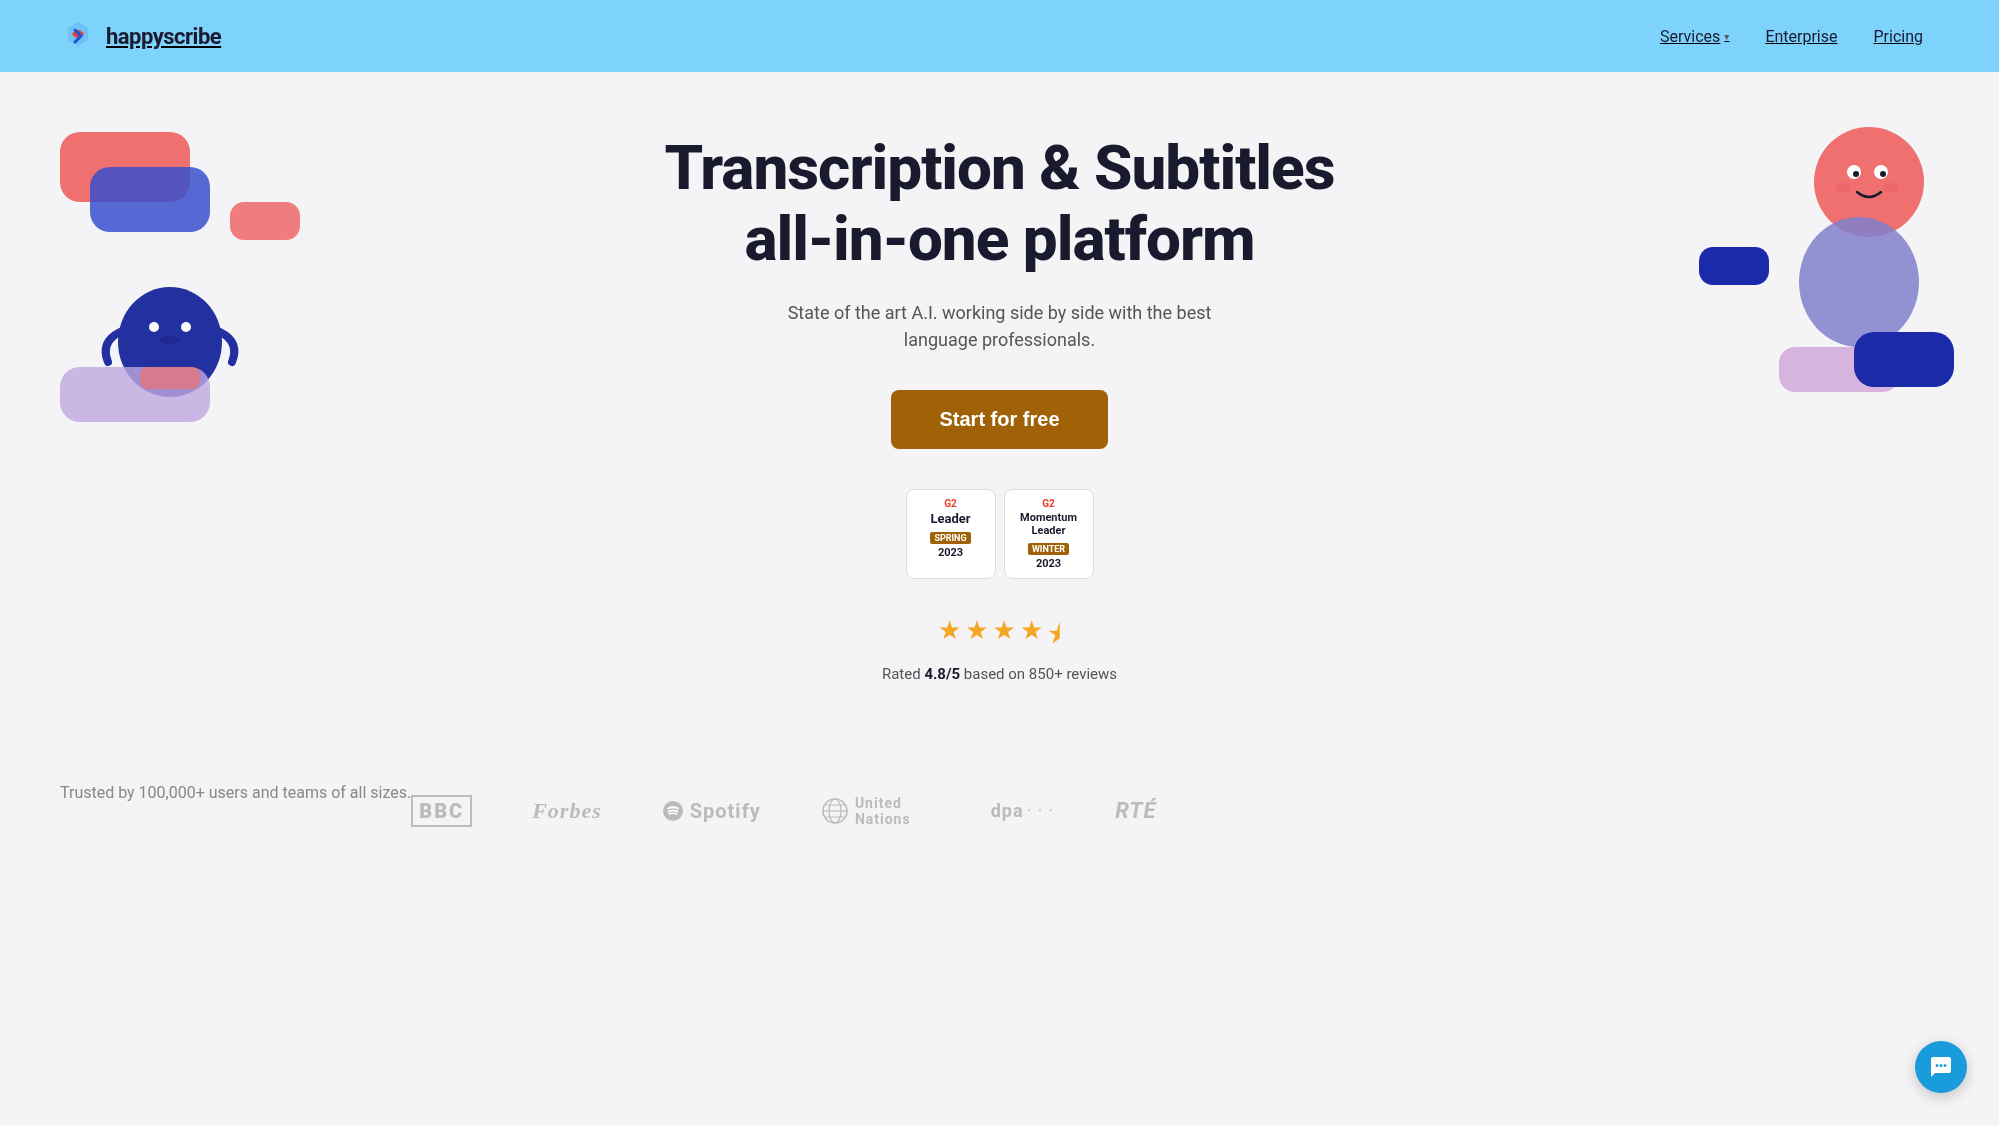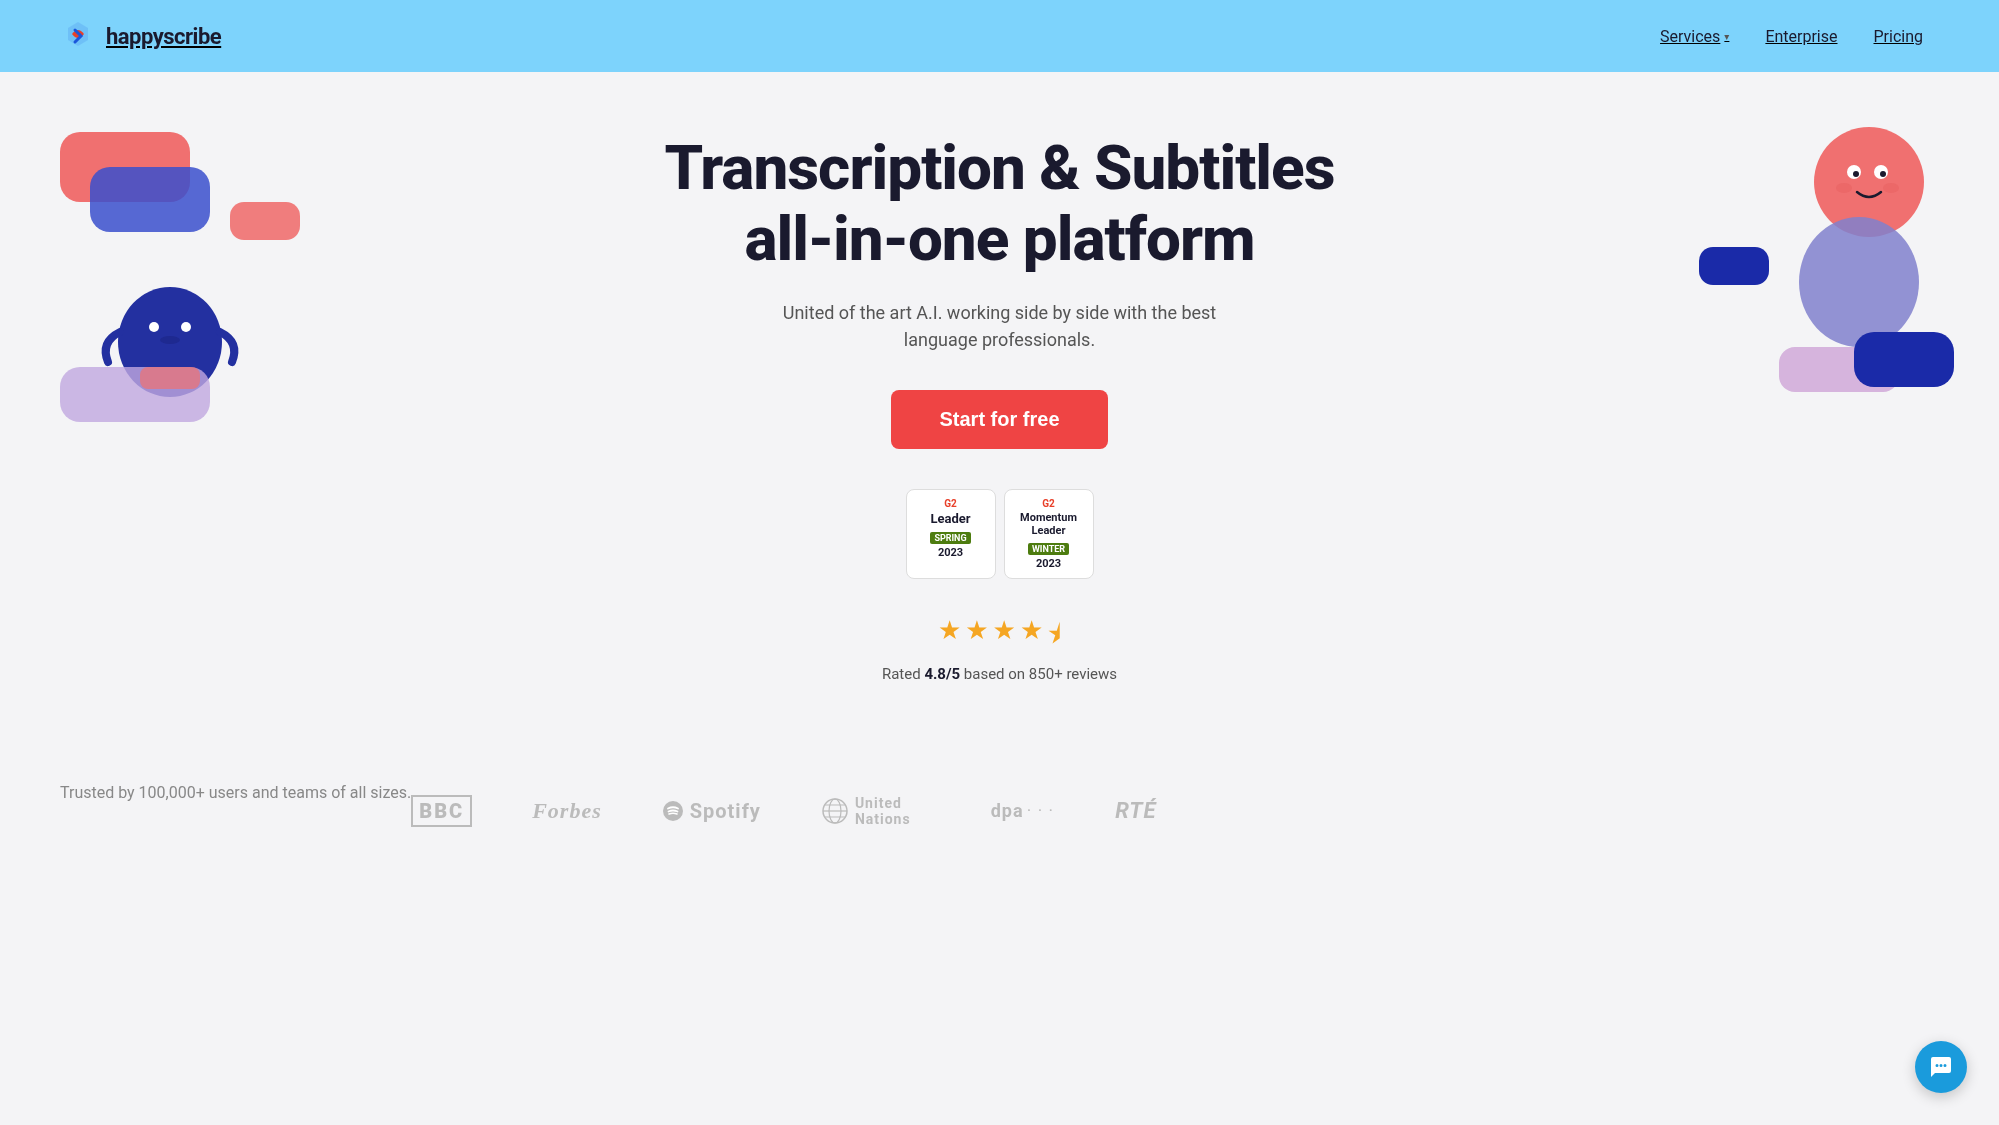--- a/index.html
+++ b/index.html
@@ -104,21 +104,21 @@
     }
     .hero-subtitle {
       font-size: 18px;
       color: #555;
       max-width: 440px;
       line-height: 1.55;
       margin-bottom: 36px;
     }
     .btn-start {
       padding: 18px 48px;
-      background: #ef4444;
+      background: #a16207;
       color: #fff;
       border: none;
       border-radius: 8px;
       font-size: 20px;
       font-weight: 700;
       cursor: pointer;
       margin-bottom: 40px;
     }
 
     
@@ -140,21 +140,21 @@
       font-weight: 700;
       color: #e8402a;
       margin-bottom: 2px;
     }
     .badge-title {
       font-size: 13px;
       font-weight: 700;
       color: #1a1a2e;
     }
     .badge-season {
-      background: #4d7c0f;
+      background: #a16207;
       color: #fff;
       font-size: 9px;
       font-weight: 700;
       padding: 1px 4px;
       border-radius: 2px;
       margin: 2px auto;
       display: inline-block;
     }
     .badge-year {
       font-size: 11px;
@@ -340,21 +340,21 @@
 
       <rect x="0" y="135" width="70" height="38" rx="14" fill="#1a2aa8"></rect>
 
       <rect x="80" y="235" width="120" height="45" rx="16" fill="#d0a8d8" opacity="0.85"></rect>
 
       <rect x="155" y="220" width="100" height="55" rx="20" fill="#1a2aa8"></rect>
     </svg>
   </div>
 
   <h1 class="hero-title">Transcription &amp; Subtitles all-in-one platform</h1>
-  <p class="hero-subtitle">United of the art A.I. working side by side with the best language professionals.</p>
+  <p class="hero-subtitle">State of the art A.I. working side by side with the best language professionals.</p>
   <button class="btn-start">Start for free</button>
 
   <div class="badges">
     <div class="badge">
       <div class="badge-g2">G2</div>
       <div class="badge-title">Leader</div>
       <div class="badge-season">SPRING</div>
       <div class="badge-year">2023</div>
     </div>
     <div class="badge">

